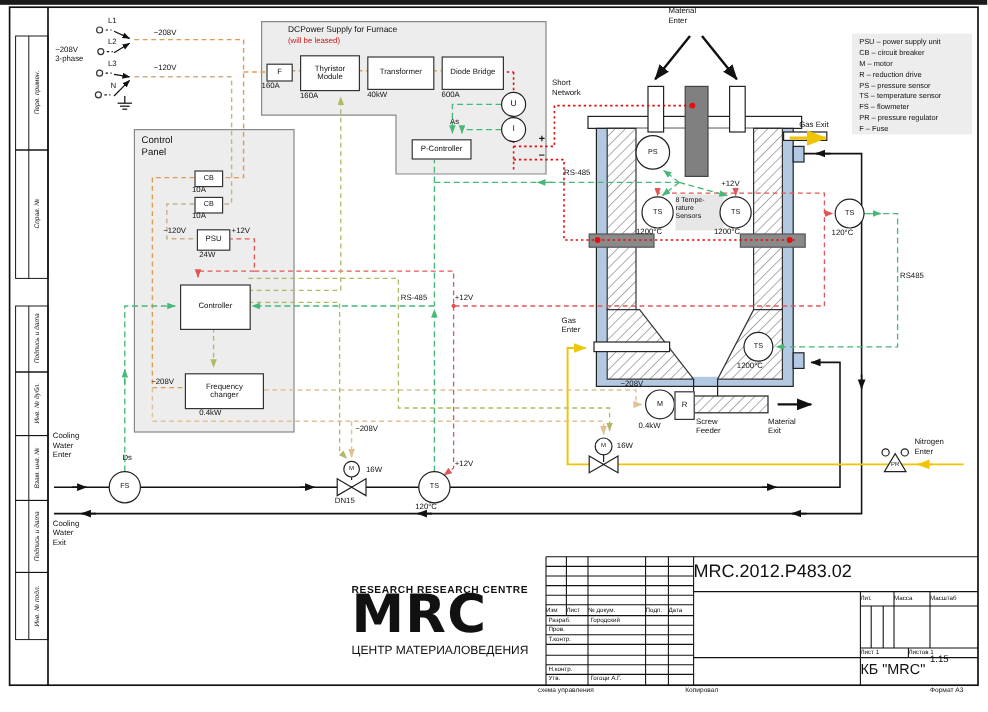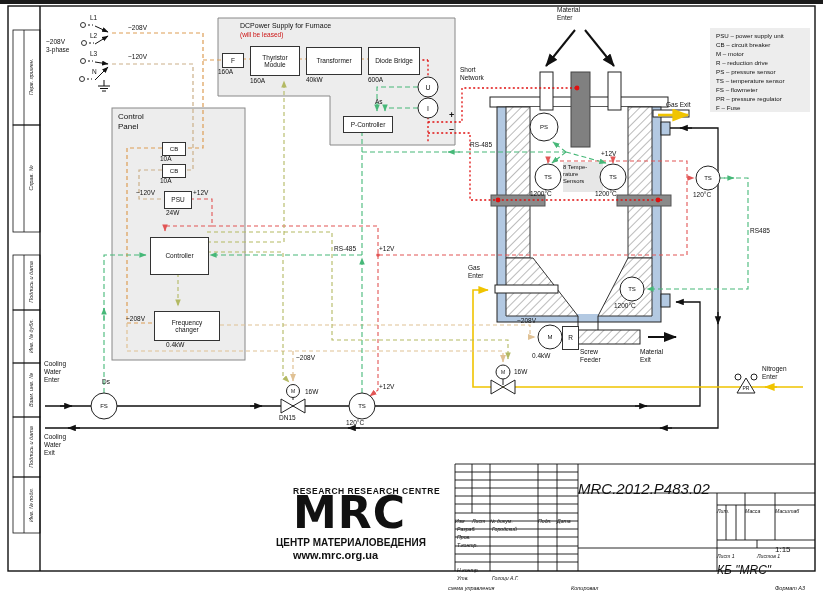--- a/index.html
+++ b/index.html
@@ -6,21 +6,21 @@
   #stage{position:relative;width:823px;height:593px;background:#fff;overflow:hidden;
          font-family:"Liberation Sans",sans-serif;}
   #topstrip{position:absolute;left:0;top:0;width:823px;height:4px;background:#1a1a1a;}
   svg{position:absolute;left:0;top:0;z-index:1;}
   .t{position:absolute;z-index:3;font:6.5px/1.25 "Liberation Sans",sans-serif;color:#111;white-space:pre-line;}
   .tc{text-align:left;}
   .cc{position:absolute;z-index:3;transform:translate(-50%,-50%);font:6px/1 "Liberation Sans",sans-serif;color:#111;}
   .bx{position:absolute;z-index:2;background:#fff;border:1px solid #333;display:flex;align-items:center;justify-content:center;
       text-align:center;font:6.5px/1.15 "Liberation Sans",sans-serif;color:#111;white-space:pre-line;}
   .red{color:#cc1111;}
-  .it{font-style:italic;margin-top:12px;}
+  .it{}
   .rot{position:absolute;z-index:3;font:5.5px/1 "Liberation Sans",sans-serif;font-style:italic;color:#222;
        transform:translate(-50%,-50%) rotate(-90deg);white-space:nowrap;}
   .legend-line{position:absolute;z-index:3;font:6.2px/1 "Liberation Sans",sans-serif;color:#111;}
 </style>
 </head>
 <body>
 
 <div id="stage">
 <div id="topstrip"></div>
 
@@ -388,22 +388,21 @@
 <div class="legend-line" style="left:716px;top:51px">M – motor</div>
 <div class="legend-line" style="left:716px;top:60px">R – reduction drive</div>
 <div class="legend-line" style="left:716px;top:69px">PS – pressure sensor</div>
 <div class="legend-line" style="left:716px;top:78px">TS – temperature sensor</div>
 <div class="legend-line" style="left:716px;top:87px">FS – flowmeter</div>
 <div class="legend-line" style="left:716px;top:96px">PR – pressure regulator</div>
 <div class="legend-line" style="left:716px;top:105px">F – Fuse</div>
 
 <div class="t tc" style="left:293px;top:486px;width:150px;font-size:8.5px;font-weight:bold;letter-spacing:0.5px">RESEARCH RESEARCH CENTRE</div>
 <div class="t tc" style="left:293px;top:491px;width:150px;font:bold 44px/1 'DejaVu Sans',sans-serif;letter-spacing:1px">MRC</div>
-<div class="t tc" style="left:276px;top:537px;width:160px;font-size:10px;font-weight:bold">ЦЕНТР МАТЕРИАЛОВЕДЕНИЯ</div>
-<div class="t tc" style="left:293px;top:549px;width:150px;font-size:11px;font-weight:bold">www.mrc.org.ua</div>
+<div class="t tc" style="left:293px;top:537px;width:160px;font-size:10px;font-weight:normal">ЦЕНТР МАТЕРИАЛОВЕДЕНИЯ</div>
 
 <div class="t tc it" style="left:578px;top:468px;width:237px;font-size:15px">MRC.2012.P483.02</div>
 <div class="t tc it" style="left:717px;top:551px;width:98px;font-size:12px">КБ "MRC"</div>
 <div class="t tc it" style="left:717px;top:496px;width:28px;font-size:5.2px">Лит.</div>
 <div class="t tc it" style="left:745px;top:496px;width:30px;font-size:5.2px">Масса</div>
 <div class="t tc it" style="left:775px;top:496px;width:40px;font-size:5.2px">Масштаб</div>
 <div class="t tc" style="left:775px;top:545px;width:20px;font-size:8px">1:15</div>
 <div class="t tc it" style="left:717px;top:541px;width:40px;font-size:5.2px">Лист 1</div>
 <div class="t tc it" style="left:757px;top:541px;width:58px;font-size:5.2px">Листов 1</div>
 <div class="t tc it" style="left:455px;top:506px;width:17px;font-size:5.2px">Изм</div>

